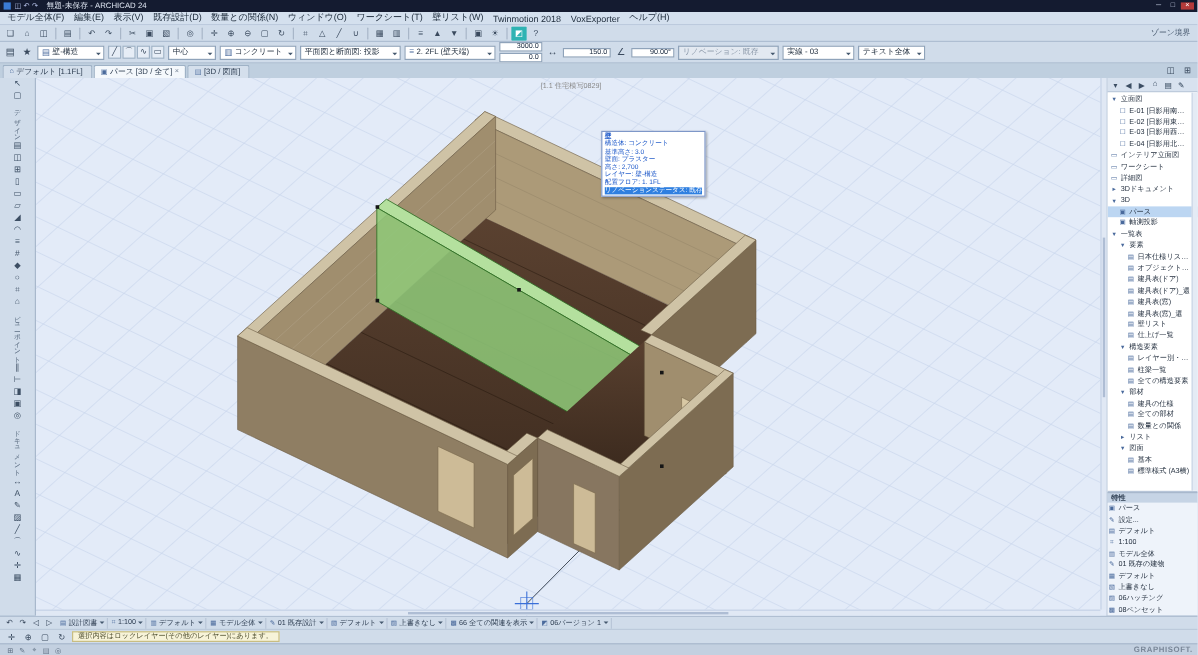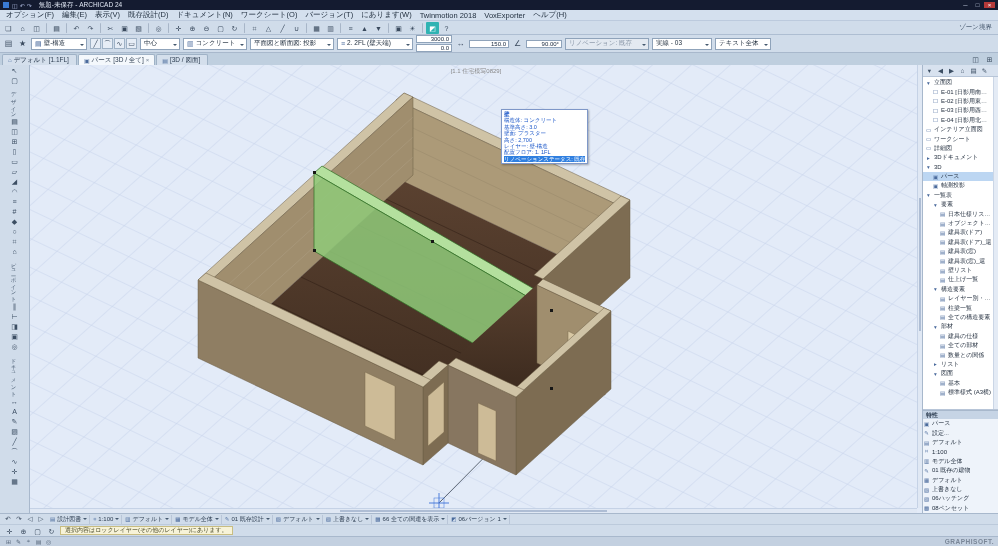--- a/index.html
+++ b/index.html
@@ -112,28 +112,28 @@
       </div>
     <span class="title">無題-未保存 - ARCHICAD 24</span>
     <div class="win-btns">
       <span>─</span>
       <span>□</span>
       <span class="close">×</span>
     </div>
   </div>
 
   <div class="menubar">
-      <span class="menu-item">オプション(F)</span>
+      <span class="menu-item">モデル全体(F)</span>
       <span class="menu-item">編集(E)</span>
       <span class="menu-item">表示(V)</span>
       <span class="menu-item">既存設計(D)</span>
-      <span class="menu-item">ドキュメント(N)</span>
-      <span class="menu-item">ワークシート(O)</span>
-      <span class="menu-item">バージョン(T)</span>
-      <span class="menu-item">にあります(W)</span>
+      <span class="menu-item">数量との関係(N)</span>
+      <span class="menu-item">ウィンドウ(O)</span>
+      <span class="menu-item">ワークシート(T)</span>
+      <span class="menu-item">壁リスト(W)</span>
       <span class="menu-item">Twinmotion 2018</span>
       <span class="menu-item">VoxExporter</span>
       <span class="menu-item">ヘルプ(H)</span>
     </div>
 
   <div class="toolbar1">
     <div class="t1-icons">
         <span class="t1-btn">❏</span>
         <span class="t1-btn">⌂</span>
         <span class="t1-btn">◫</span>

